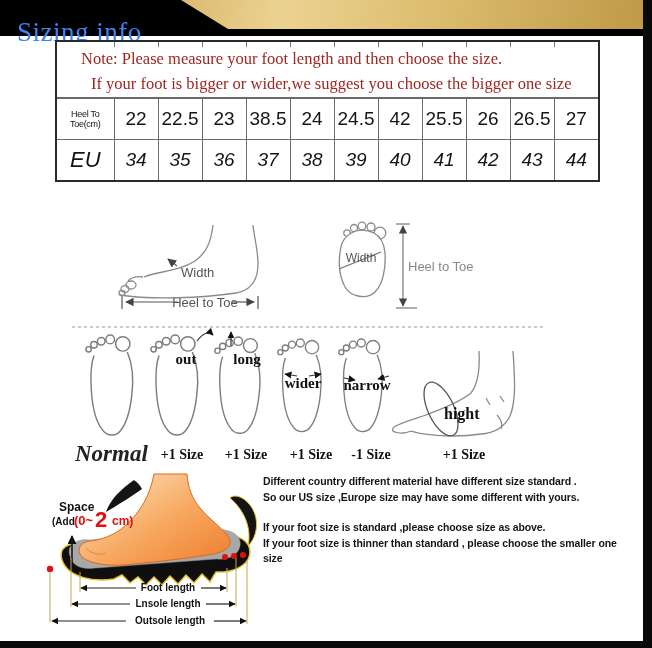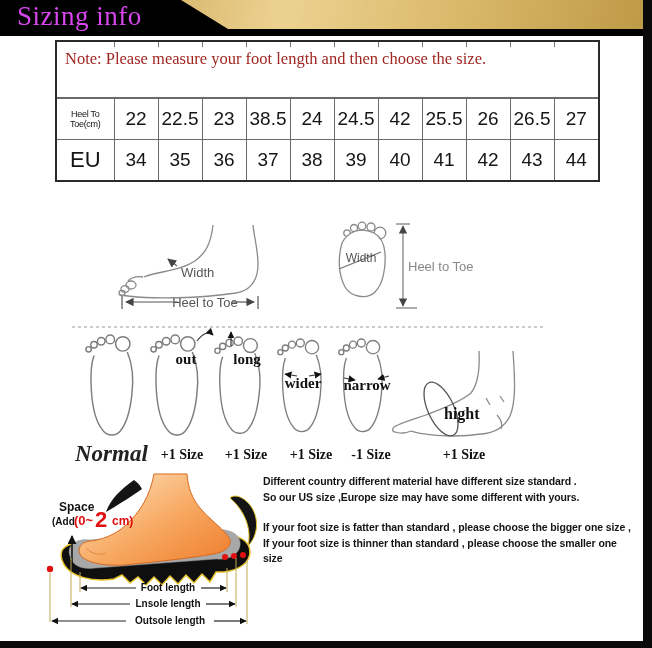--- a/index.html
+++ b/index.html
@@ -3,42 +3,42 @@
 <meta charset="utf-8">
 <style>
   html,body{margin:0;padding:0;background:#e8e8e8;}
   .frame{position:relative;width:652px;height:648px;background:#fff;overflow:hidden;
          font-family:"Liberation Sans",sans-serif;}
   
   .topbar{position:absolute;left:0;top:0;width:652px;height:36px;background:#000;z-index:3;}
   .gold{position:absolute;left:0;top:0;width:643px;height:29px;
         background:linear-gradient(100deg,#a07f3a 0%,#cfa95a 16%,#ecd291 44%,#dcbc6e 68%,#bf9a47 100%);
         clip-path:polygon(181px 0,643px 0,643px 29px,228px 29px);}
-  .title{position:absolute;left:17px;top:1px;color:#d946ef;font-family:"Liberation Serif",serif;
+  .title{position:absolute;left:17px;top:17px;color:#3b82f6;font-family:"Liberation Serif",serif;
          font-size:27px;letter-spacing:.5px;}
   
   .strip-right{position:absolute;right:0;top:0;width:9px;height:648px;background:#0a0a0a;z-index:4;}
   .strip-bottom{position:absolute;left:0;bottom:0;width:652px;height:7px;background:#0a0a0a;z-index:4;}
   
   .sizing-table{position:absolute;left:55px;top:40px;width:545px;z-index:3;
                 border:2px solid #2a2a2a;box-sizing:border-box;background:#fff;}
   .note{position:relative;height:56px;border-bottom:1px solid #6a6a6a;
         font-family:"Liberation Serif",serif;color:#9e2620;font-size:16.5px;line-height:1.5;
         padding-top:5px;box-sizing:border-box;}
-  .note .l1{padding-left:8px;}
+  .note .l1{padding-left:24px;}
   .note .l2{padding-left:34px;}
   .note .tick{position:absolute;top:0;width:1px;height:5px;background:#777;}
   table.sizes{width:100%;border-collapse:collapse;table-layout:fixed;}
   table.sizes td{border:1px solid #6a6a6a;text-align:center;vertical-align:middle;
                  height:40px;font-size:19px;color:#151515;padding:0;}
   table.sizes td.rowhead{font-size:22px;}
   table.sizes td.rowhead.small{font-size:9px;letter-spacing:-0.3px;}
   table.sizes tr td:first-child{border-left:none;}
   table.sizes tr td:last-child{border-right:none;border-radius:13px;}
-  table.sizes tr:last-child td{border-bottom:none;}
+  table.sizes tr:last-child td{border-bottom:none;font-style:italic;}
   
   .art{position:absolute;left:0;top:0;width:652px;height:648px;z-index:1;pointer-events:none;}
   
   .size-notes{position:absolute;left:263px;top:474px;width:372px;z-index:3;
               font-size:10.5px;font-weight:bold;color:#151515;line-height:15.5px;letter-spacing:-0.1px;}
   .size-notes .para{margin-bottom:15px;}
   
   .caption{position:absolute;left:42px;top:621px;z-index:3;font-size:15.5px;font-weight:bold;color:#111;}
 </style>
 </head>
@@ -193,20 +193,21 @@
   <div class="topbar">
     <div class="gold"></div>
     <div class="title">Sizing info</div>
   </div>
   <div class="strip-right"></div>
   <div class="strip-bottom"></div>
 
   <div class="sizing-table">
     <div class="note">
       <div class="l1">Note: Please measure your foot length and then choose the size.</div>
+      <div class="l2">If your foot is bigger or wider,we suggest you choose the bigger one size</div>
     <div class="tick" style="left: 57px;"></div>
         <div class="tick" style="left: 101px;"></div>
         <div class="tick" style="left: 145px;"></div>
         <div class="tick" style="left: 189px;"></div>
         <div class="tick" style="left: 233px;"></div>
         <div class="tick" style="left: 277px;"></div>
         <div class="tick" style="left: 321px;"></div>
         <div class="tick" style="left: 365px;"></div>
         <div class="tick" style="left: 409px;"></div>
         <div class="tick" style="left: 453px;"></div>
@@ -248,19 +249,19 @@
         </tbody>
     </table>
   </div>
 
   <div class="size-notes">
       <div class="para">
         <div>Different country different material have different size standard .</div>
         <div>So our US size ,Europe size may have some different with yours.</div>
       </div>
       <div class="para">
-        <div>If your foot size is fatter than standard , please choose the bigger one size ,</div>
+        <div>If your foot size is standard ,please choose size as above.</div>
         <div>If your foot size is thinner than standard , please choose the smaller one size</div>
       </div>
     </div>
 
 
 </div>
 
 </body></html>

